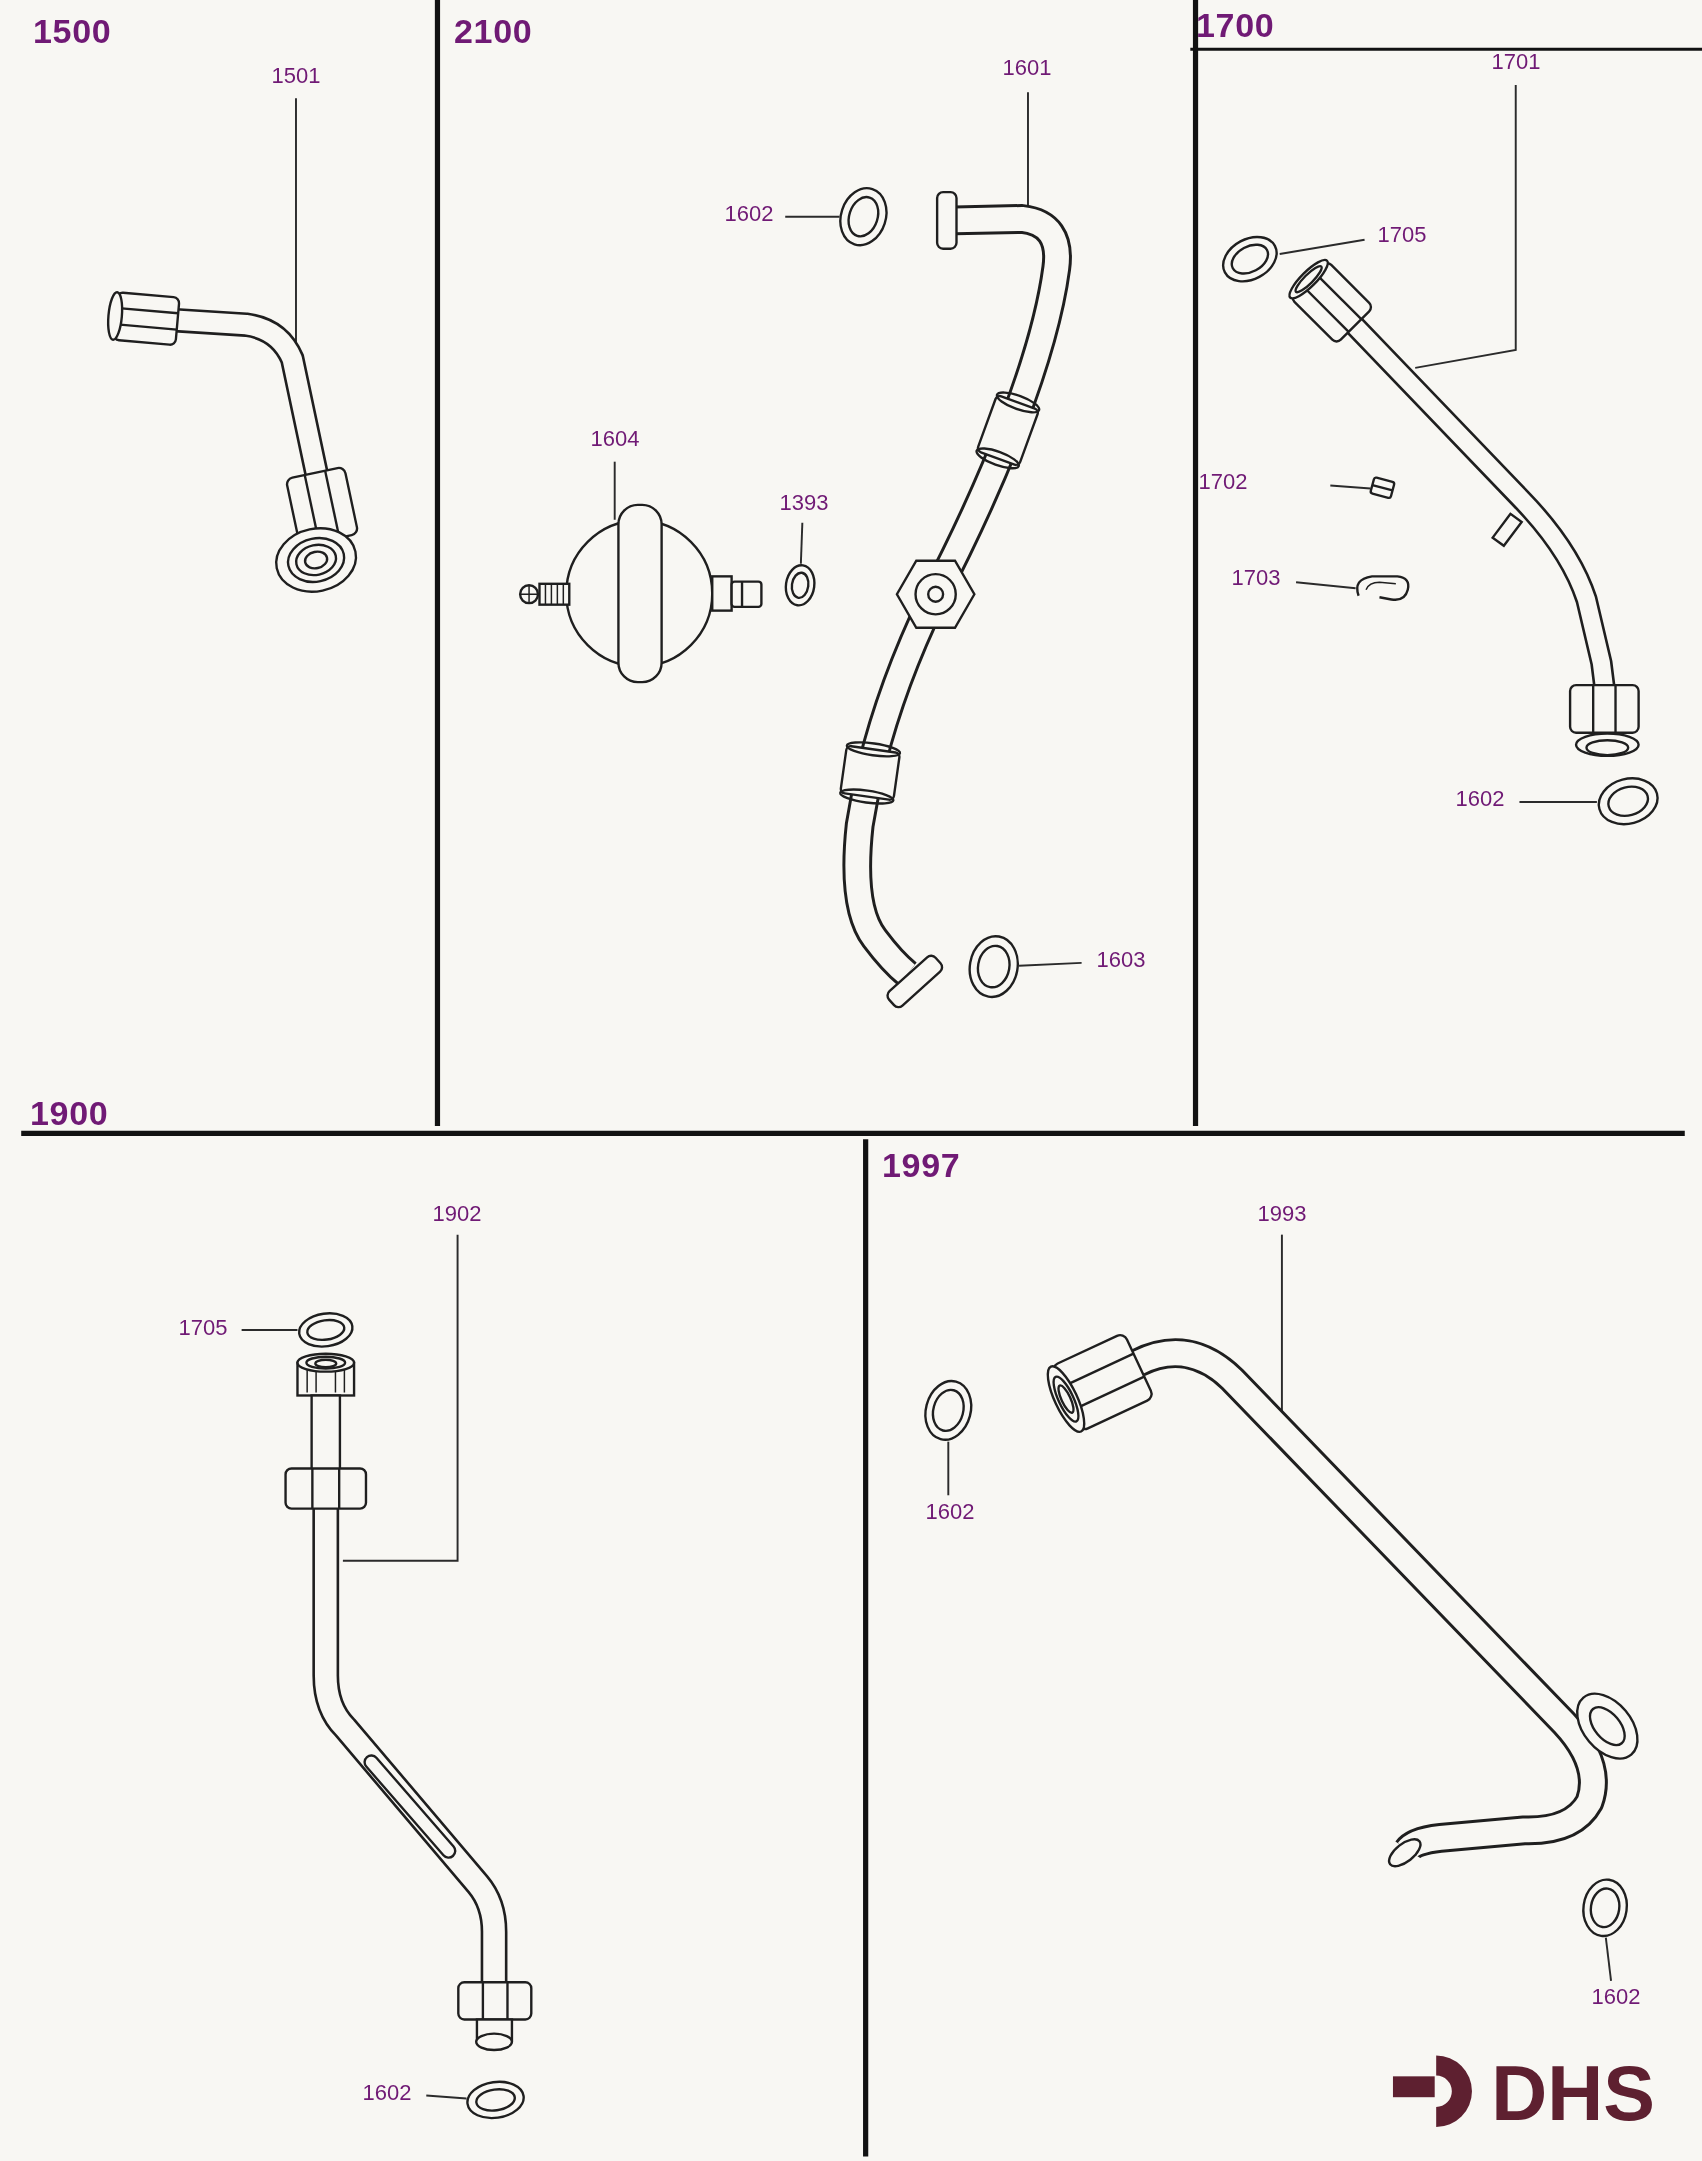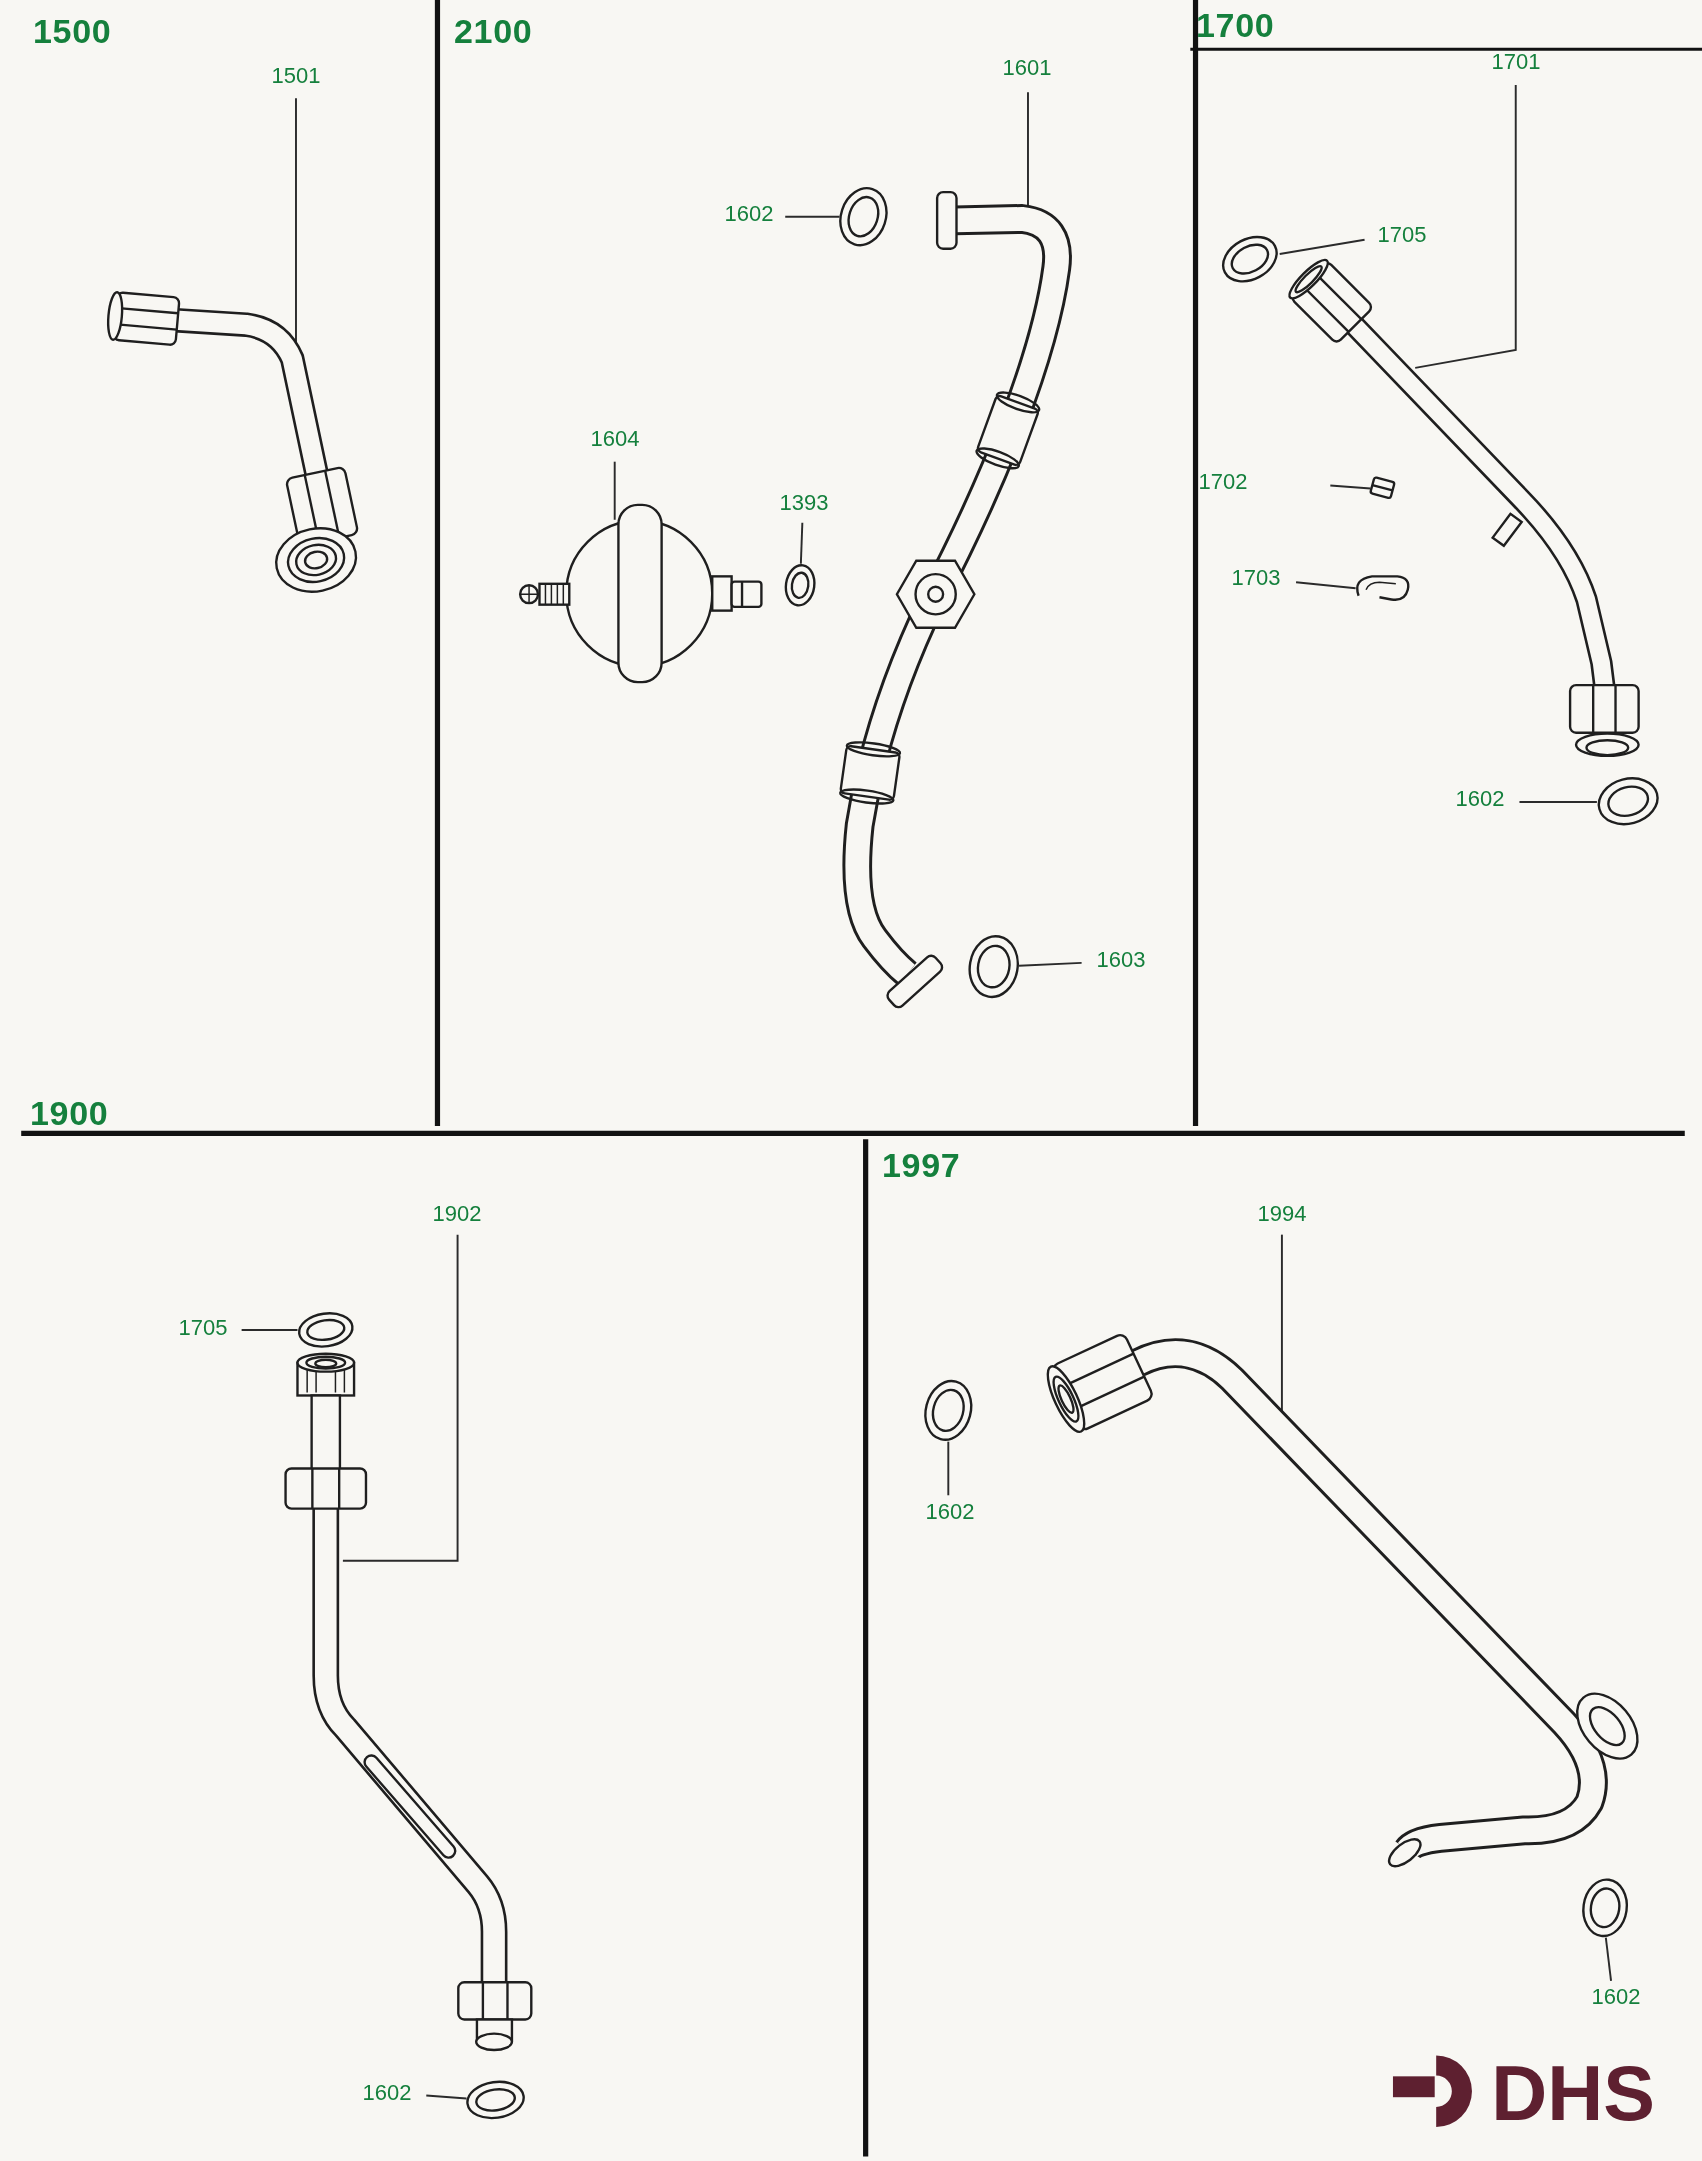--- a/index.html
+++ b/index.html
@@ -1,17 +1,17 @@
 <!DOCTYPE html>
 <html style="font-size:12px"><head>
 <meta charset="utf-8">
 <style>
   html,body{margin:0;padding:0;background:#e8e6e1;}
   .page{position:relative;width:1703px;height:2161px;background:#f8f7f3;
-        font-family:"Liberation Sans",sans-serif;color:#15803d;overflow:hidden;}
+        font-family:"Liberation Sans",sans-serif;color:#701a75;overflow:hidden;}
   .art{position:absolute;left:0;top:0;}
   .sec-title{position:absolute;font-size:34px;font-weight:bold;letter-spacing:0.7px;}
   .plabel{position:absolute;width:82px;text-align:center;font-size:22px;}
   .ln {fill:none;stroke:#1f1f1f;stroke-width:3.2;}
   .lnf{fill:#f8f7f3;stroke:#1f1f1f;stroke-width:3.2;}
   .thin{fill:none;stroke:#1f1f1f;stroke-width:2;}
   .ld {fill:none;stroke:#2b2b2b;stroke-width:2.6;}
   .dv {stroke:#121212;stroke-width:7;}
   .h2 {stroke:#121212;stroke-width:4;}
   .tA {fill:none;stroke:#1f1f1f;stroke-width:33;stroke-linejoin:round;}
@@ -276,21 +276,21 @@
   <span class="plabel" style="left:1475px;top:49px">1701</span>
   <span class="plabel" style="left:1361px;top:222px">1705</span>
   <span class="plabel" style="left:1182px;top:469px">1702</span>
   <span class="plabel" style="left:1215px;top:565px">1703</span>
   <span class="plabel" style="left:1439px;top:786px">1602</span>
 
   <span class="plabel" style="left:416px;top:1201px">1902</span>
   <span class="plabel" style="left:162px;top:1315px">1705</span>
   <span class="plabel" style="left:346px;top:2080px">1602</span>
 
-  <span class="plabel" style="left:1241px;top:1201px">1994</span>
+  <span class="plabel" style="left:1241px;top:1201px">1993</span>
   <span class="plabel" style="left:909px;top:1499px">1602</span>
   <span class="plabel" style="left:1575px;top:1984px">1602</span>
 
   <svg class="logo-box" width="313" height="97" viewBox="0 0 420 130">
     <g fill="#5e2030">
       <rect x="8" y="46" width="56" height="28"></rect>
       <path d="M 66,18 a 48,48 0 0 1 0,96 l 0,-27 a 21,21 0 0 0 0,-42 z"></path>
       <text x="140" y="104" font-size="104" font-weight="bold" font-family="Liberation Sans, sans-serif">DHS</text>
     </g>
   </svg>

